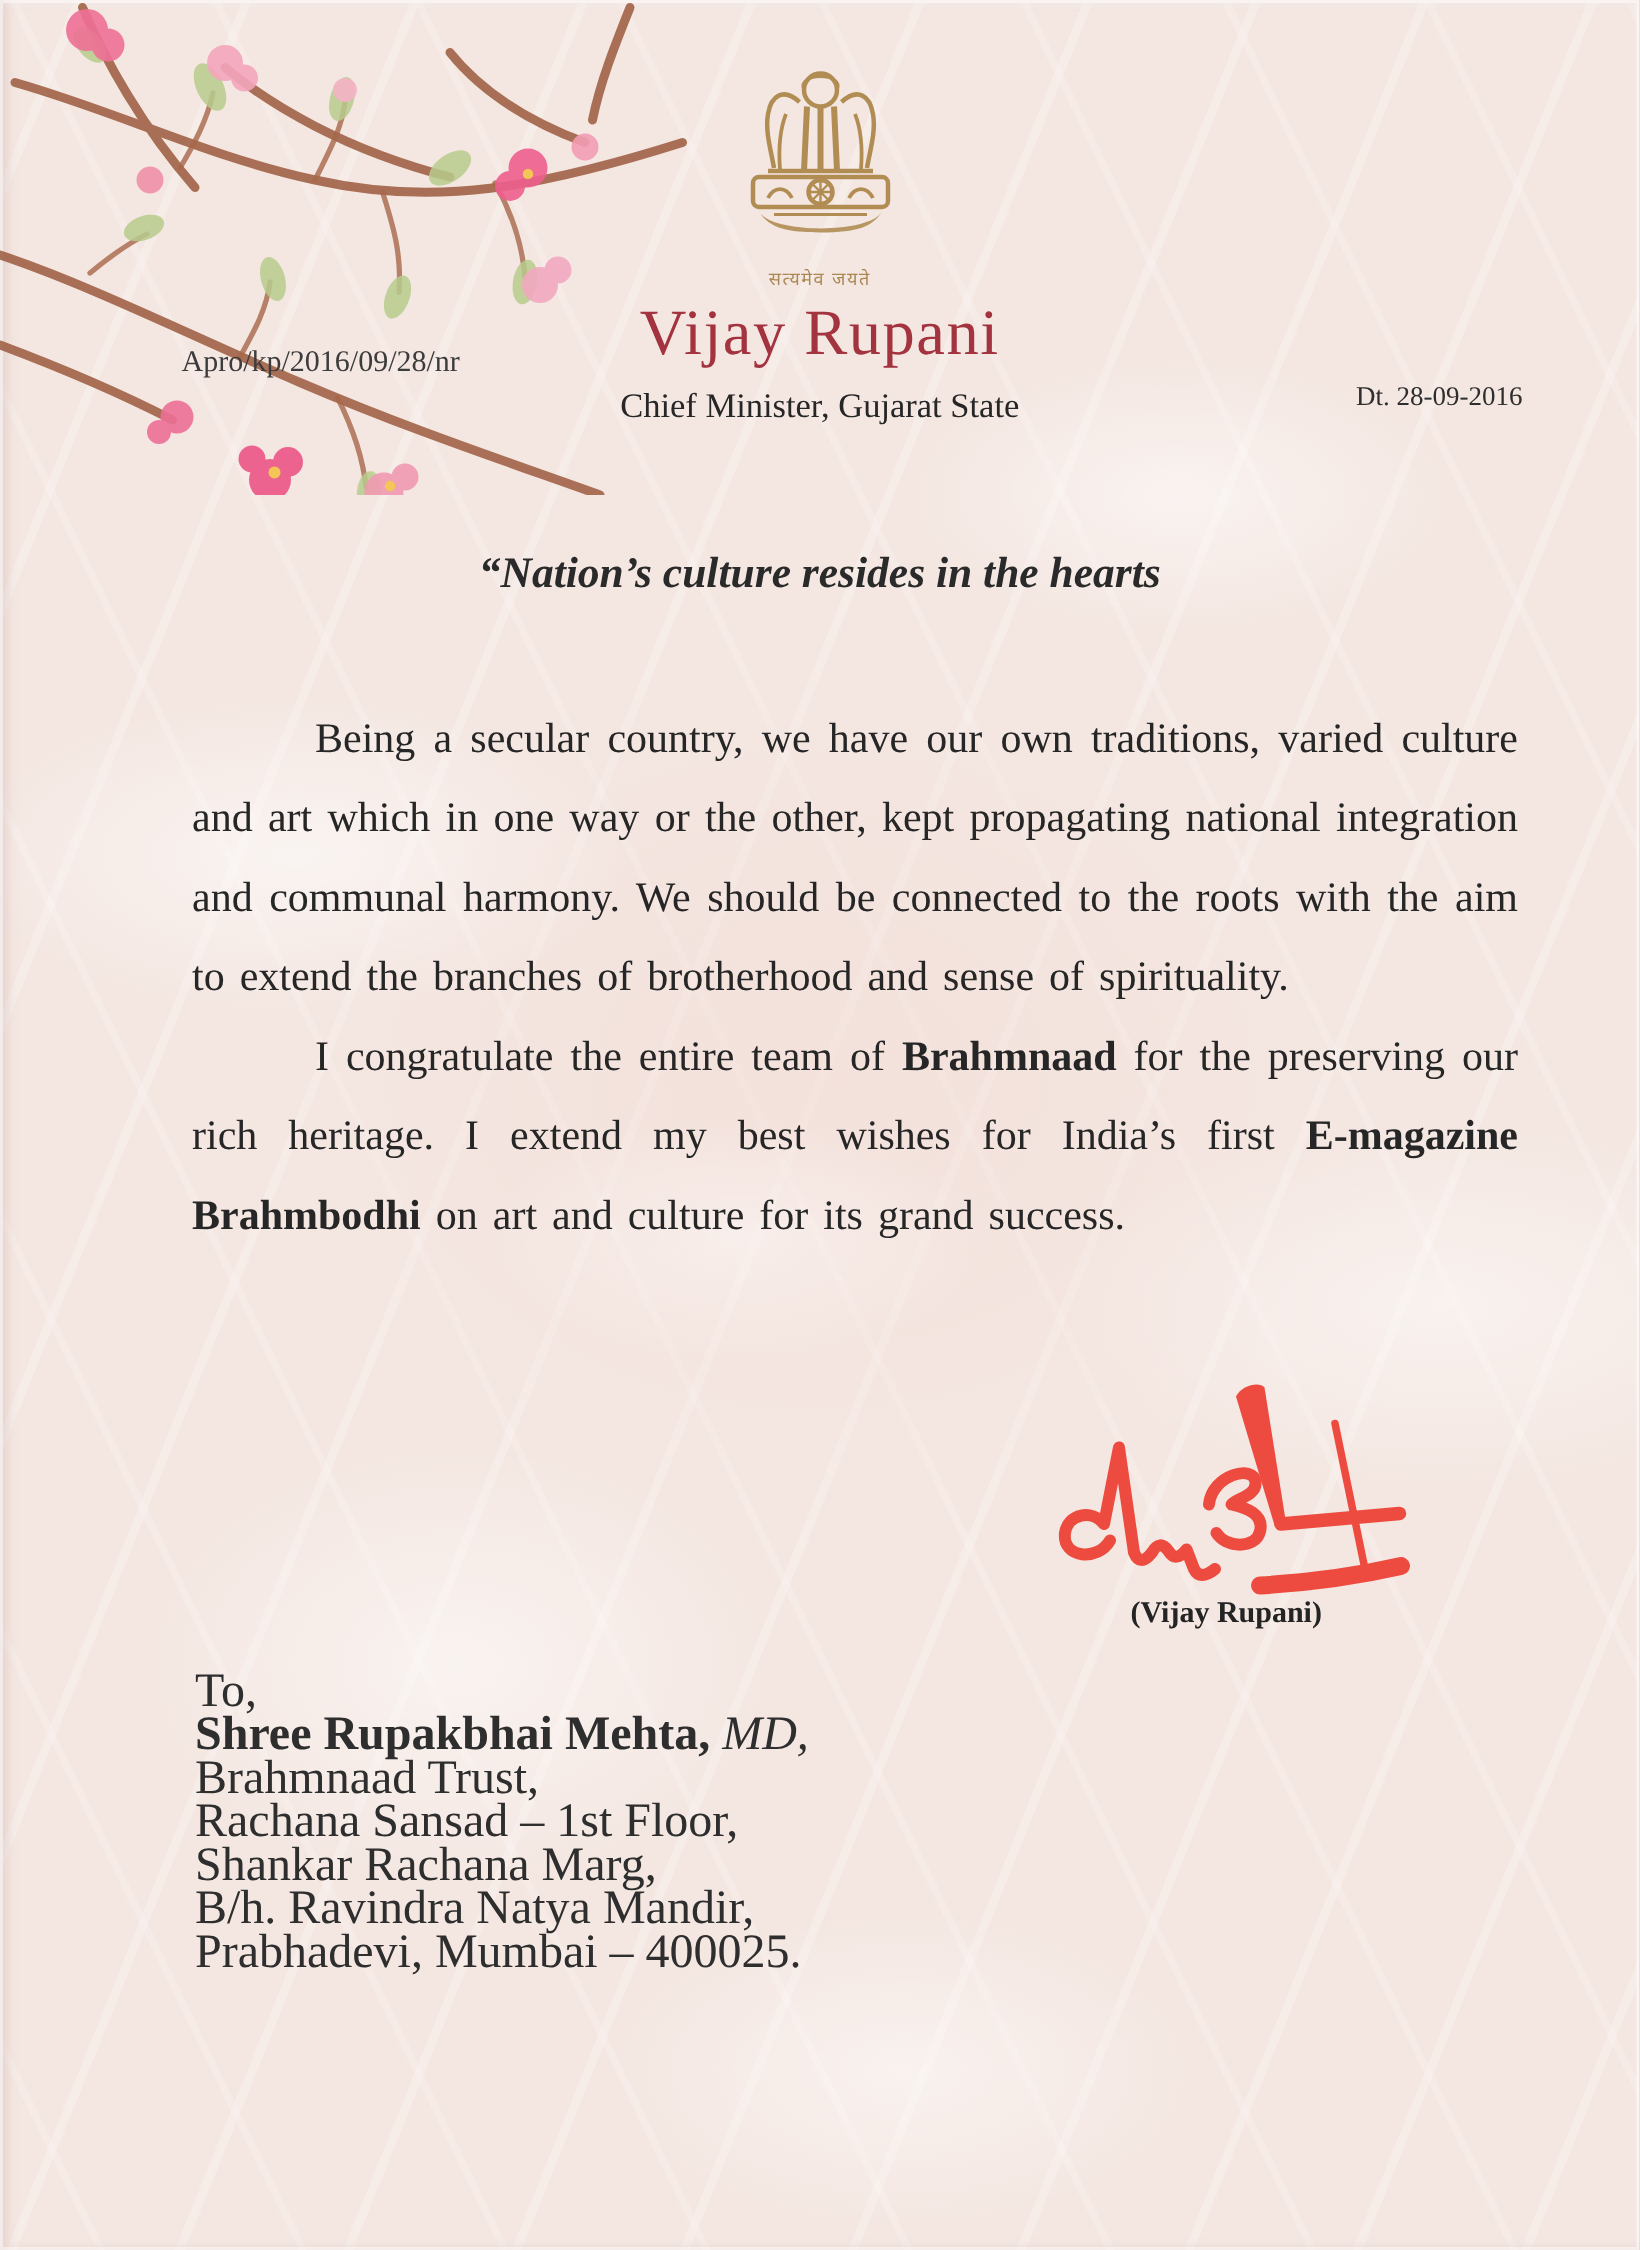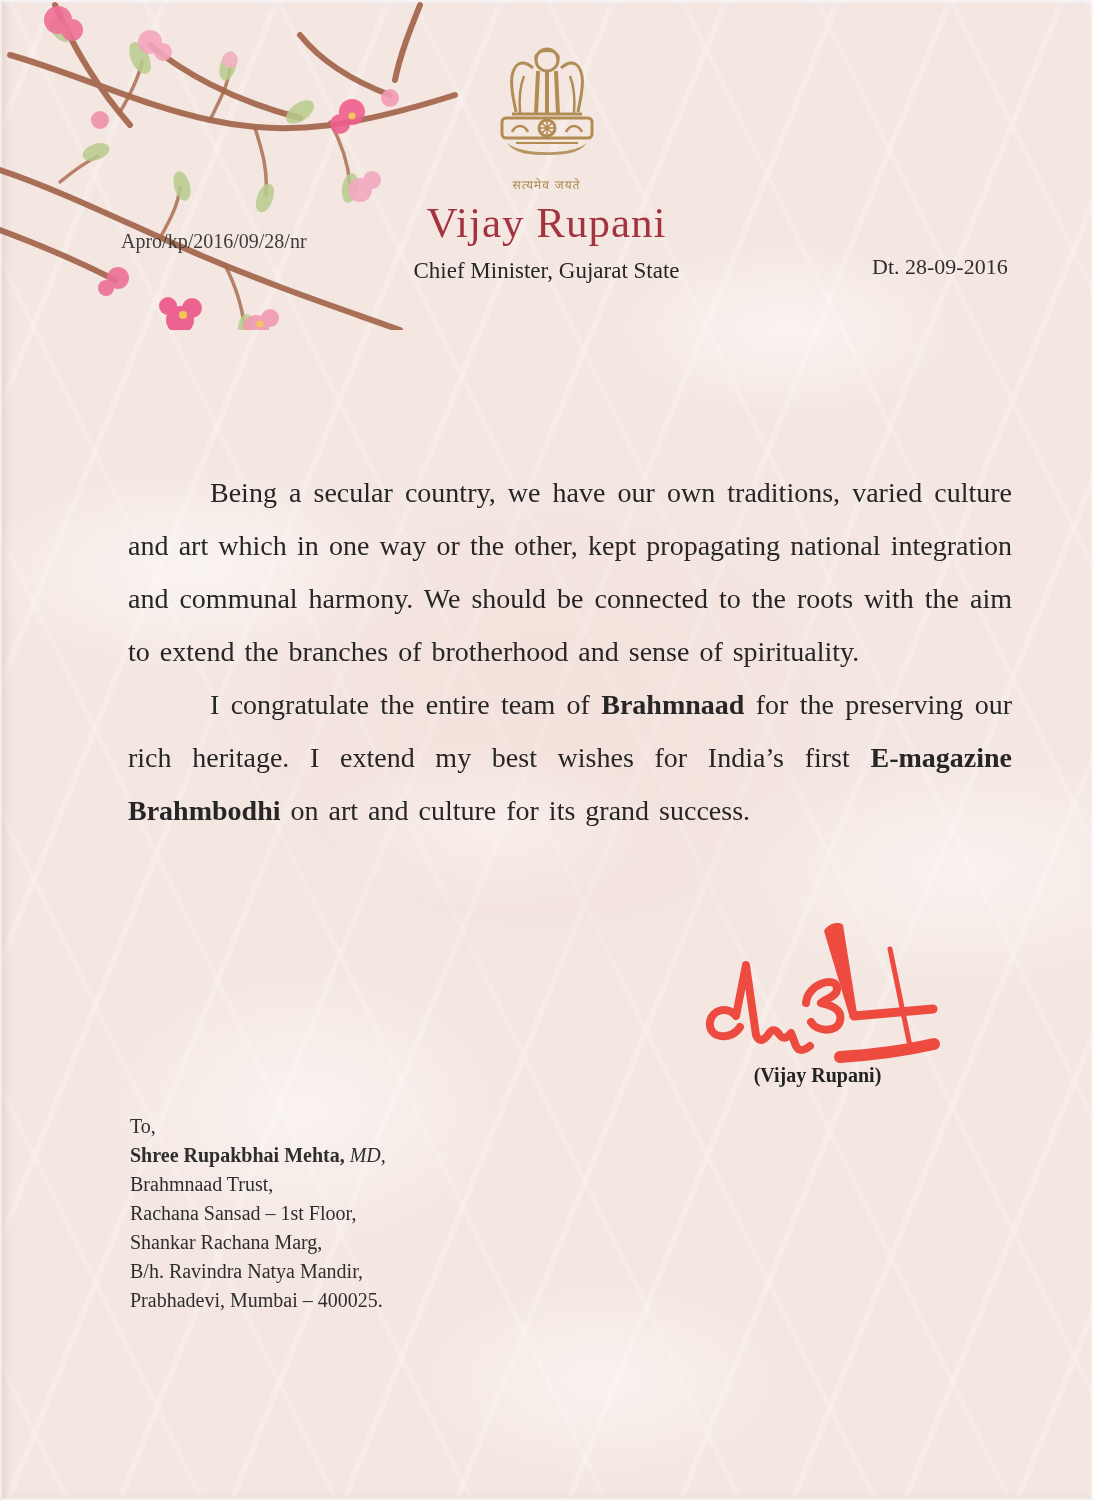--- a/index.html
+++ b/index.html
@@ -32,42 +32,42 @@
   .emblem-motto {
     margin-top:2px;
     font-size:12px; letter-spacing:1px;
     color:#ab8752;
     font-family:"DejaVu Sans", sans-serif;
   }
 
   .ref-number { left:121px; top:230px; font-size:20px; color:#3c3c3c; }
   .cm-name   { left:0; right:0; top:198px; text-align:center; font-size:43px; color:#a3333e; letter-spacing:1px; }
   .cm-title  { left:0; right:0; top:258px; text-align:center; font-size:23px; color:#262626; }
-  .letter-date { left:872px; top:254px; font-size:22px; color:#2e2e2e; }
+  .letter-date { left:904px; top:254px; font-size:18px; color:#2e2e2e; }
 
   .msg-heading { left:0; right:0; top:300px; text-align:center; font-size:35px; font-weight:bold; color:#222; letter-spacing:.5px; }
 
   .quote { left:0; right:0; text-align:center; font-size:29px; font-weight:bold; font-style:italic; color:#2a2a2a; }
   .quote.l1 { top:366px; }
   .quote.l2 { top:422px; }
 
   .body-text {
     left:128px; top:466px; width:884px;
     font-size:28px; line-height:53px;
     text-align:justify;
     color:#262626;
     word-spacing:3px;
   }
   .body-text p { text-indent:82px; margin:0; }
   .body-text b { font-weight:bold; }
 
   .sig-block { left:690px; top:915px; width:312px; }
   .sig-name  { left:690px; top:1064px; width:255px; text-align:center; font-size:20px; font-weight:bold; color:#242424; }
 
-  .address { left:130px; top:1112px; font-size:20px; line-height:29px; color:#2e2e2e; }
+  .address { left:130px; top:1112px; font-size:32px; line-height:29px; color:#2e2e2e; }
   .address .bold { font-weight:bold; }
   .address .ital { font-style:italic; }
 </style>
 </head>
 <body>
 
 <div class="page">
 
   <svg class="abs blossom-art" width="460" height="330" viewBox="0 0 460 330">
     <g stroke="#9c5b3e" stroke-width="6" fill="none" stroke-linecap="round" opacity="0.85">
@@ -169,20 +169,21 @@
     <div class="emblem-motto">सत्यमेव जयते</div>
   </div>
 
   <div class="abs ref-number">Apro/kp/2016/09/28/nr</div>
 
   <div class="abs cm-name">Vijay Rupani</div>
   <div class="abs cm-title">Chief Minister, Gujarat State</div>
   <div class="abs letter-date">Dt. 28-09-2016</div>
 
 
+  <div class="abs quote l1">“Nation’s culture resides in the hearts</div>
 
   <div class="abs body-text">
     <p>Being a secular country, we have our own traditions, varied culture and art which in one way or the other, kept propagating national integration and communal harmony. We should be connected to the roots with the aim to extend the branches of brotherhood and sense of spirituality.</p>
     <p><span>I congratulate the entire team of </span><b>Brahmnaad</b><span> for the preserving our rich heritage. I extend my best wishes for India’s first </span><b>E-magazine Brahmbodhi</b><span> on art and culture for its grand success.</span></p>
   </div>
 
   <svg class="abs sig-block" width="312" height="152" viewBox="0 0 312 152">
     <g stroke="#ee4b40" fill="none" stroke-linecap="round" stroke-linejoin="round">
       <path stroke-width="8" d="M50,112 C42,126 18,124 20,107 C22,94 38,91 46,101 L56,50 L66,120 Q70,130 78,120 Q83,111 89,119 Q94,127 101,118 L106,131 Q110,139 120,131"></path>
       <path stroke-width="8" d="M116,88 C118,68 146,61 147,73 C148,82 134,84 131,88 C140,90 153,94 150,106 C147,118 127,117 121,107"></path>

